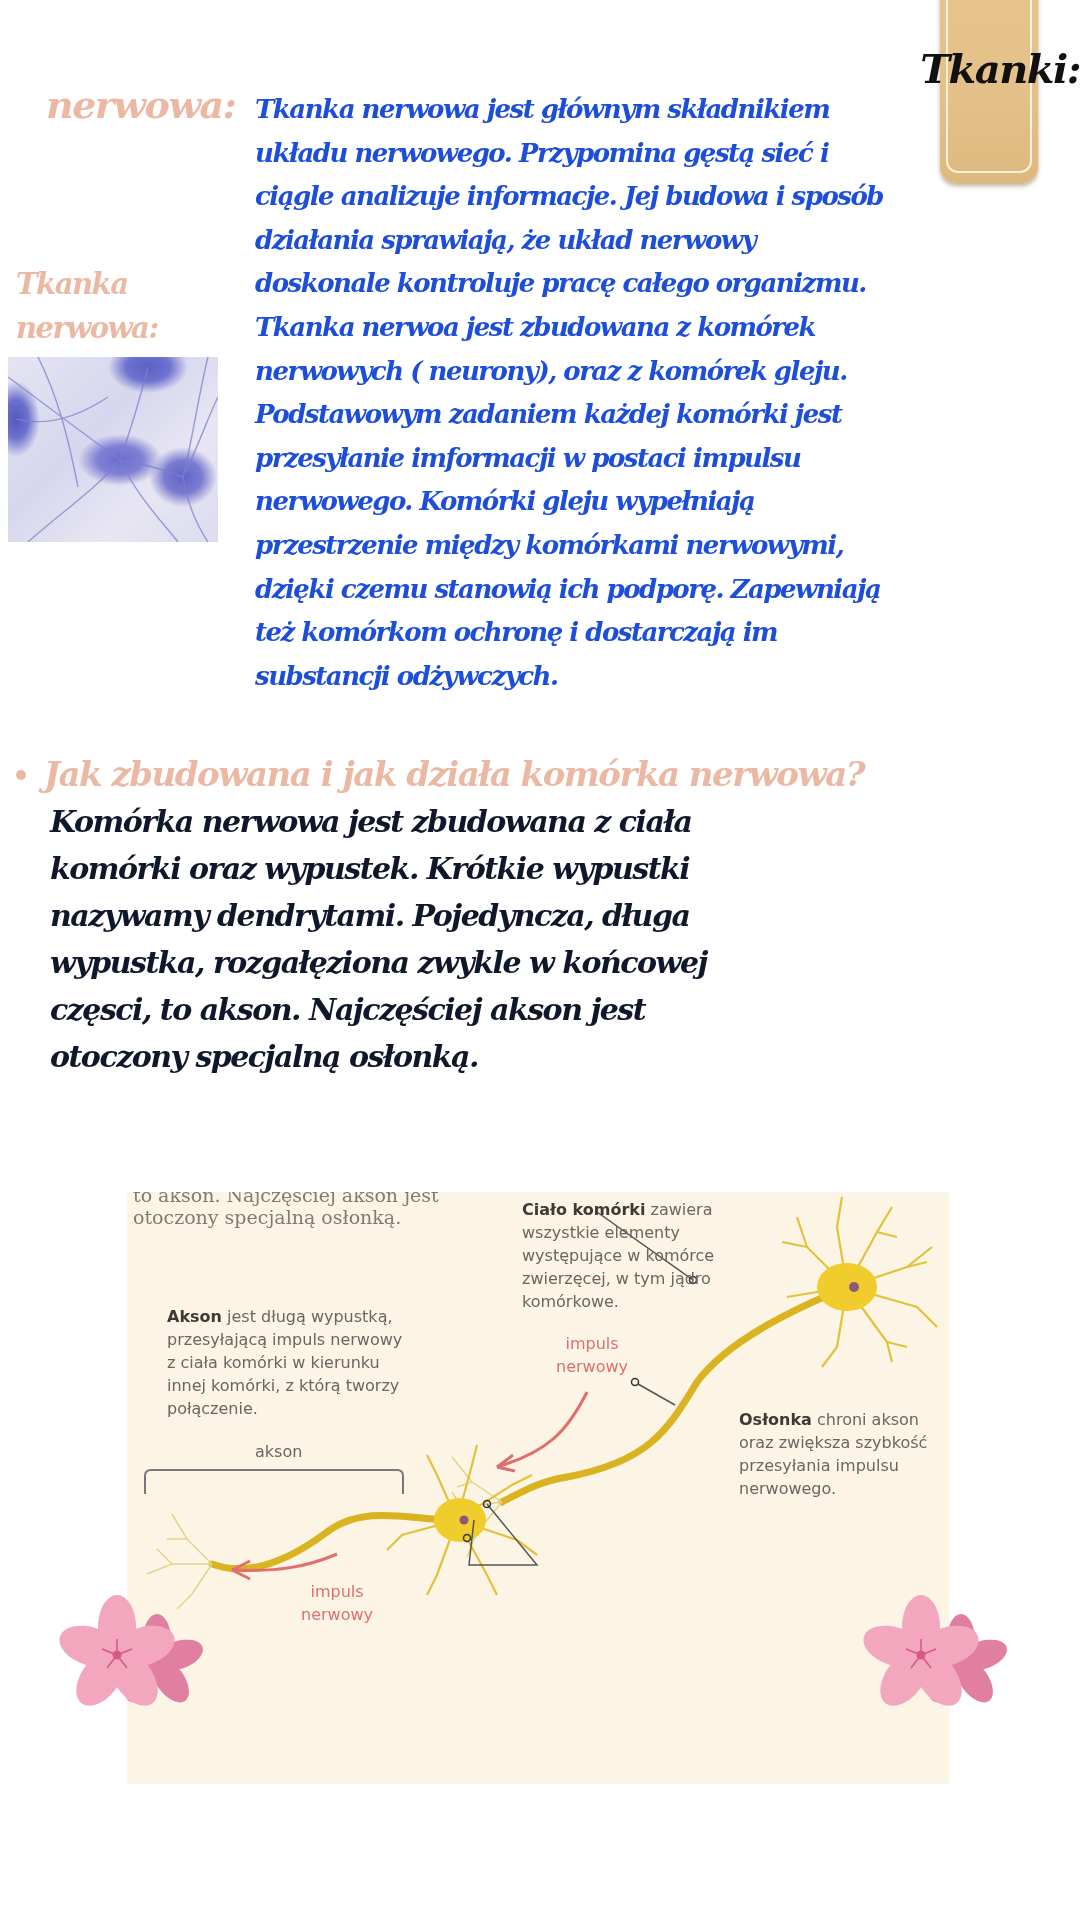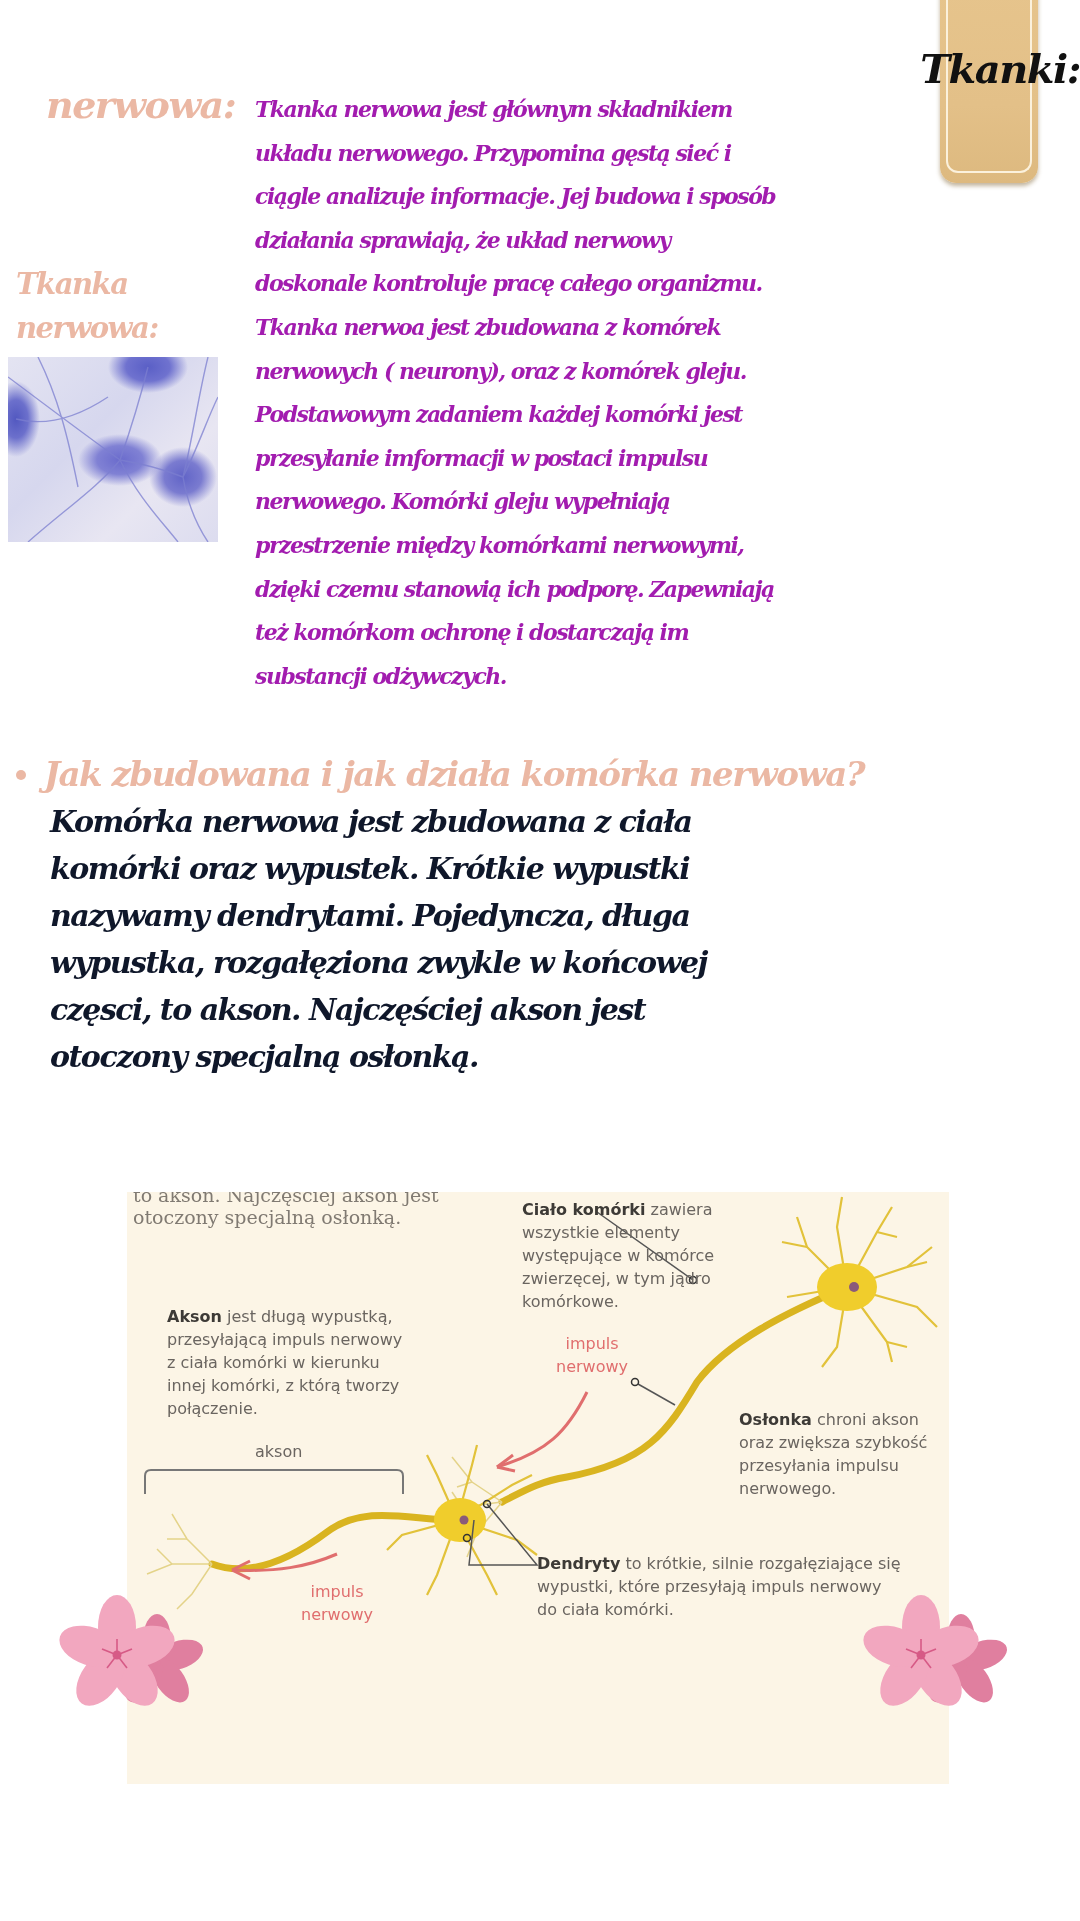--- a/index.html
+++ b/index.html
@@ -20,21 +20,21 @@
 
     #micro { position: absolute; left: 8px; top: 357px; width: 210px; height: 185px; overflow: hidden;
       background:
         radial-gradient(ellipse 40px 26px at 140px 10px, #5a5fc6 0%, #6f72cf 55%, rgba(111,114,207,0) 100%),
         radial-gradient(ellipse 24px 38px at 8px 62px, #5258c0 0%, #6c70cc 50%, rgba(108,112,204,0) 100%),
         radial-gradient(ellipse 42px 26px at 112px 103px, #6a6bcc 0%, #8081d4 55%, rgba(128,129,212,0) 100%),
         radial-gradient(ellipse 34px 30px at 175px 120px, #6164c7 0%, #7a7bd0 55%, rgba(122,123,208,0) 100%),
         linear-gradient(135deg, #e4e4f2 0%, #d6d7ee 40%, #e8e6f2 70%, #dcdcef 100%); }
     #micro svg { position: absolute; left: 0; top: 0; }
 
-    #para1 { position: absolute; left: 255px; top: 88px; width: 740px; font-size: 22px; line-height: 43.6px; color: #a21caf; }
+    #para1 { position: absolute; left: 255px; top: 88px; width: 740px; font-size: 26px; line-height: 43.6px; color: #1d4ed8; }
     #para1 .line, #para2 .line { display: block; white-space: nowrap; }
 
     #q-bullet { position: absolute; left: 16px; top: 770px; width: 10px; height: 10px; border-radius: 50%; background: #ebb8a4; }
     #question { position: absolute; left: 44px; top: 754px; font-size: 34px; white-space: nowrap; }
     #para2 { position: absolute; left: 50px; top: 798px; width: 720px; font-size: 30px; line-height: 47px; color: #0f172a; }
 
     #diagram { position: absolute; left: 127px; top: 1192px; width: 822px; height: 592px; background: #fcf5e6; overflow: hidden; }
     #diagram .txt { position: absolute; font-family: "DejaVu Sans", sans-serif; font-size: 16px; line-height: 23px; color: #6a6560; }
     #diagram .txt b { color: #3d3a36; font-weight: bold; }
     #diagram .red { color: #e06e6e; text-align: center; }
@@ -211,25 +211,20 @@
     <span>oraz zwiększa szybkość</span><br>
     <span>przesyłania impulsu</span><br>
     <span>nerwowego.</span>
   </div>
 
   <div id="d-impuls2" class="txt red">
     <span>impuls</span><br>
     <span>nerwowy</span>
   </div>
 
-  <div id="d-dendryty" class="txt">
-    <b>Dendryty</b><span> to krótkie, silnie rozgałęziające się</span><br>
-    <span>wypustki, które przesyłają impuls nerwowy</span><br>
-    <span>do ciała komórki.</span>
-  </div>
 </div>
 
 <svg class="flower" style="left:52px; top:1590px;" width="160" height="130" viewBox="0 0 160 130">
   <g transform="translate(105,72)">
     <g fill="#e07f9f">
       <ellipse rx="14" ry="26" transform="rotate(0) translate(0,-22)"></ellipse>
       <ellipse rx="14" ry="26" transform="rotate(72) translate(0,-22)"></ellipse>
       <ellipse rx="14" ry="26" transform="rotate(144) translate(0,-22)"></ellipse>
       <ellipse rx="14" ry="26" transform="rotate(216) translate(0,-22)"></ellipse>
       <ellipse rx="14" ry="26" transform="rotate(288) translate(0,-22)"></ellipse>

